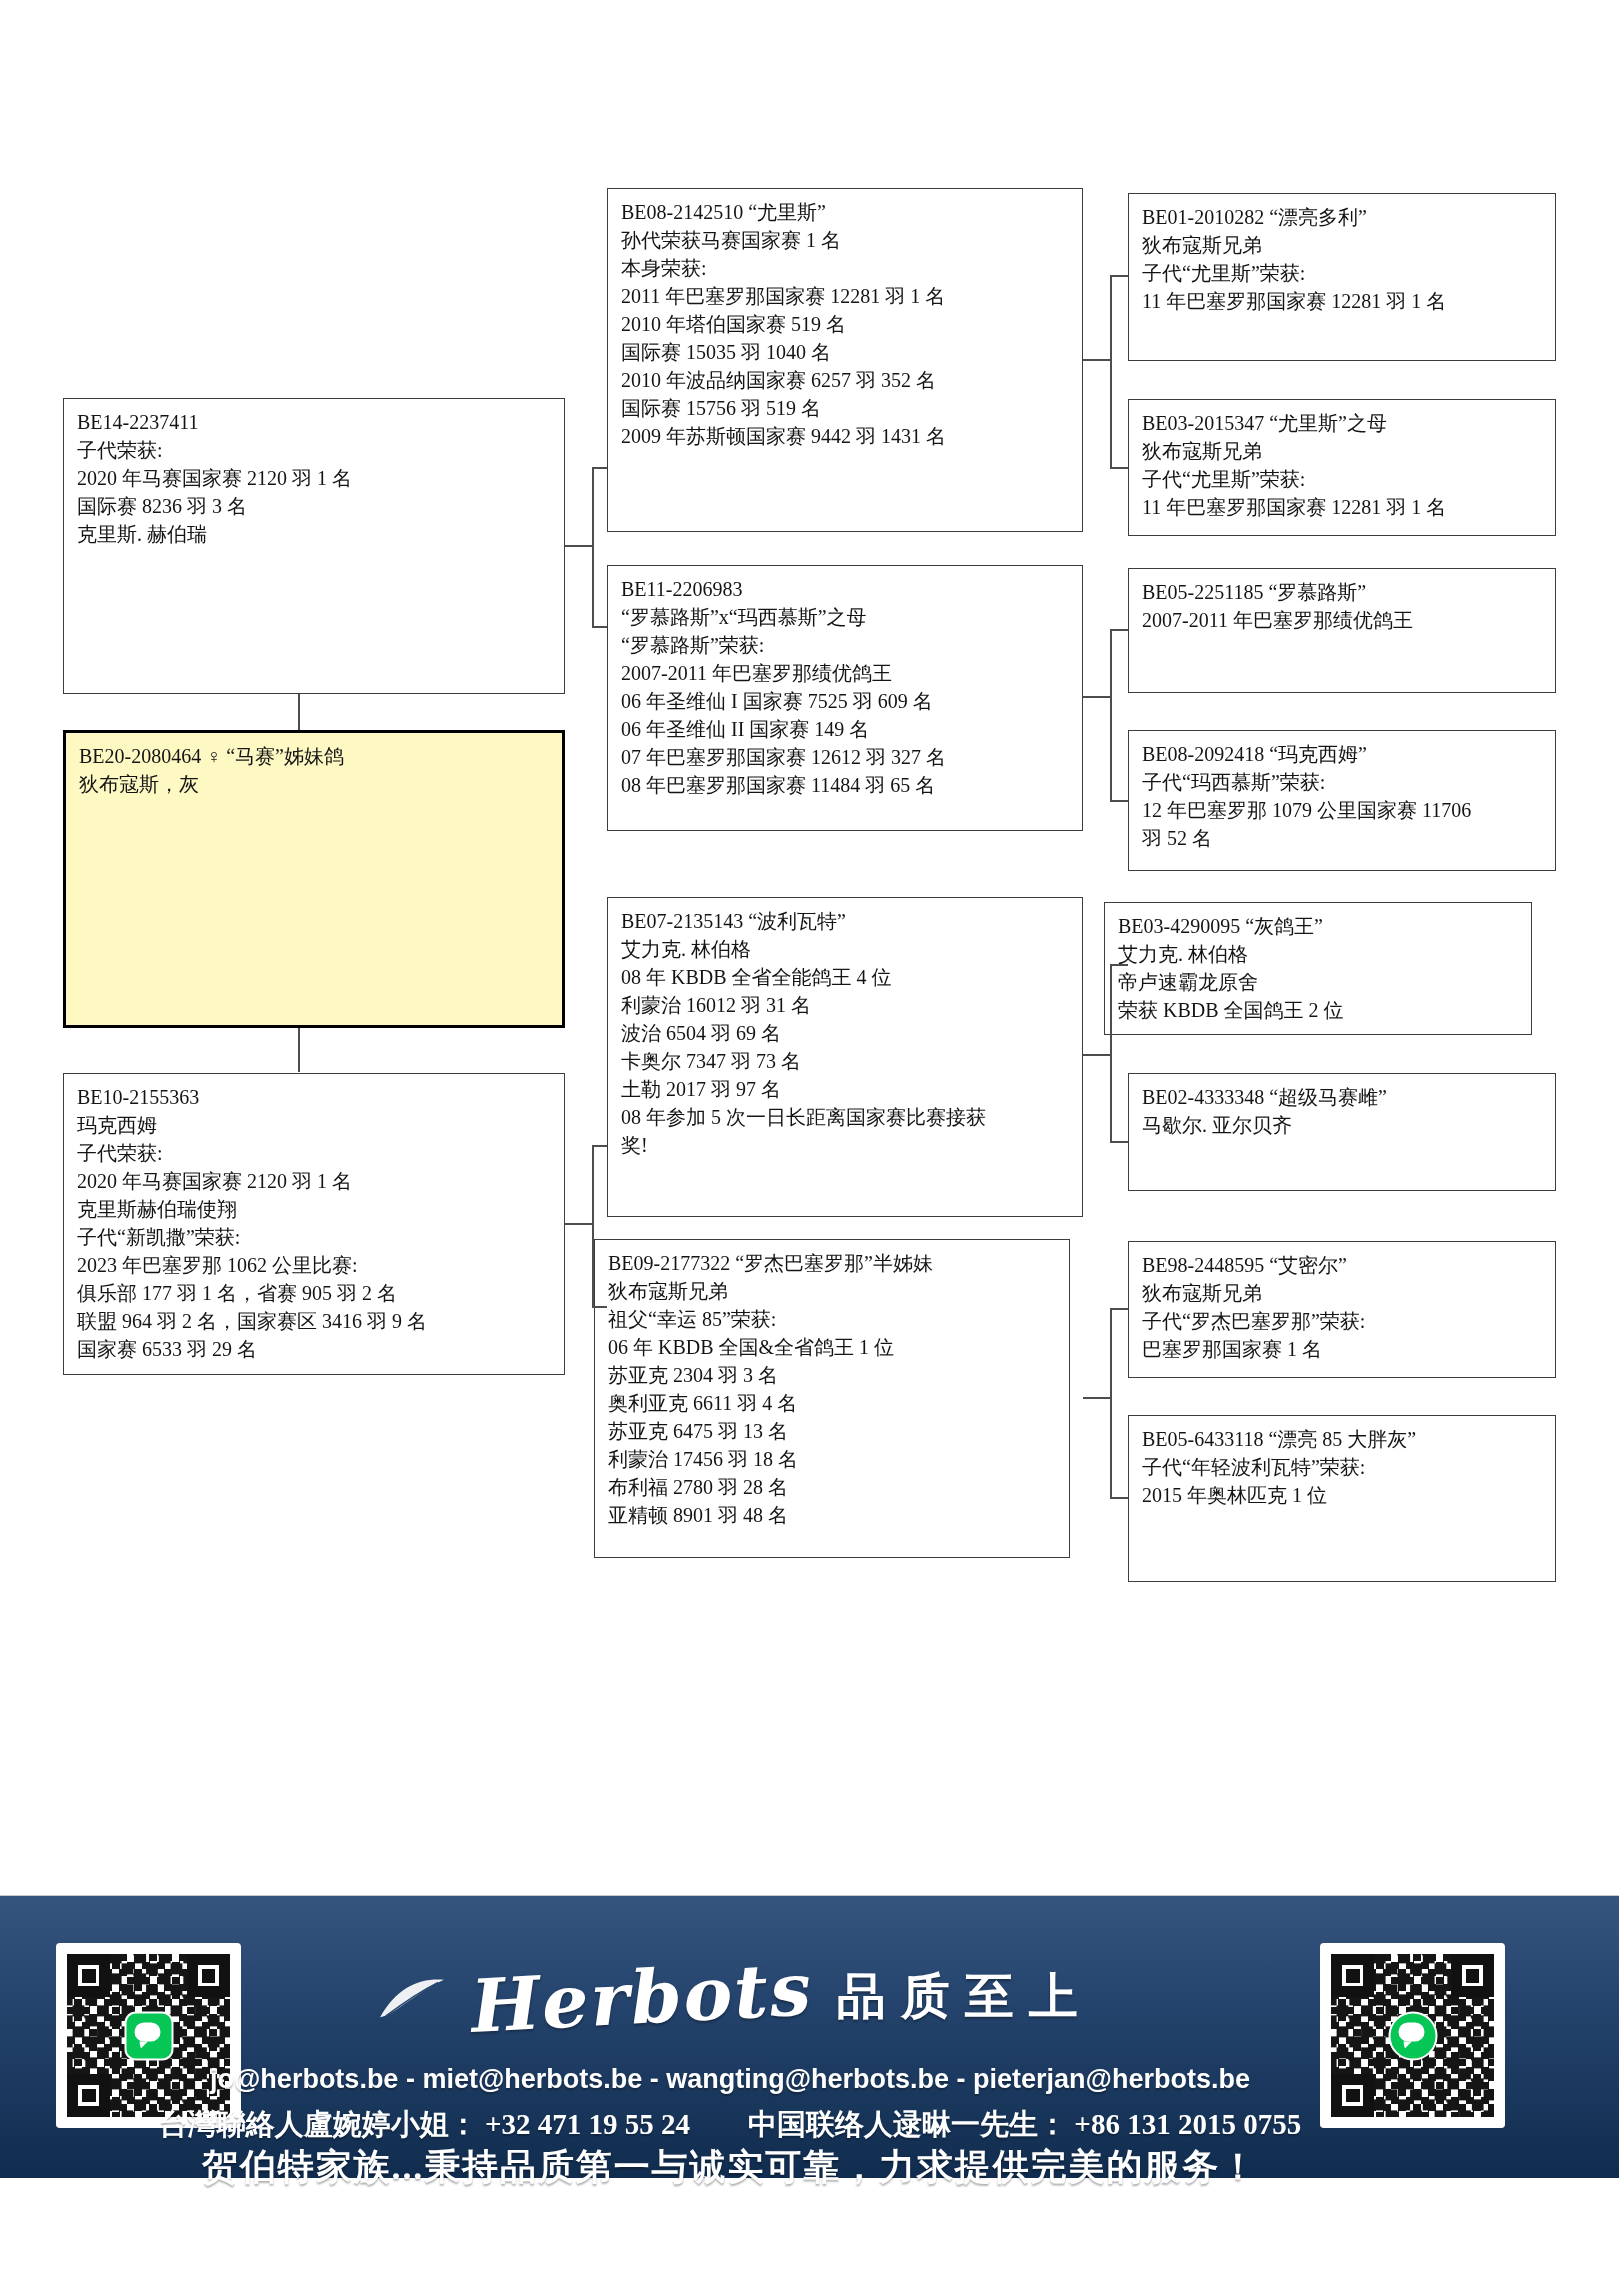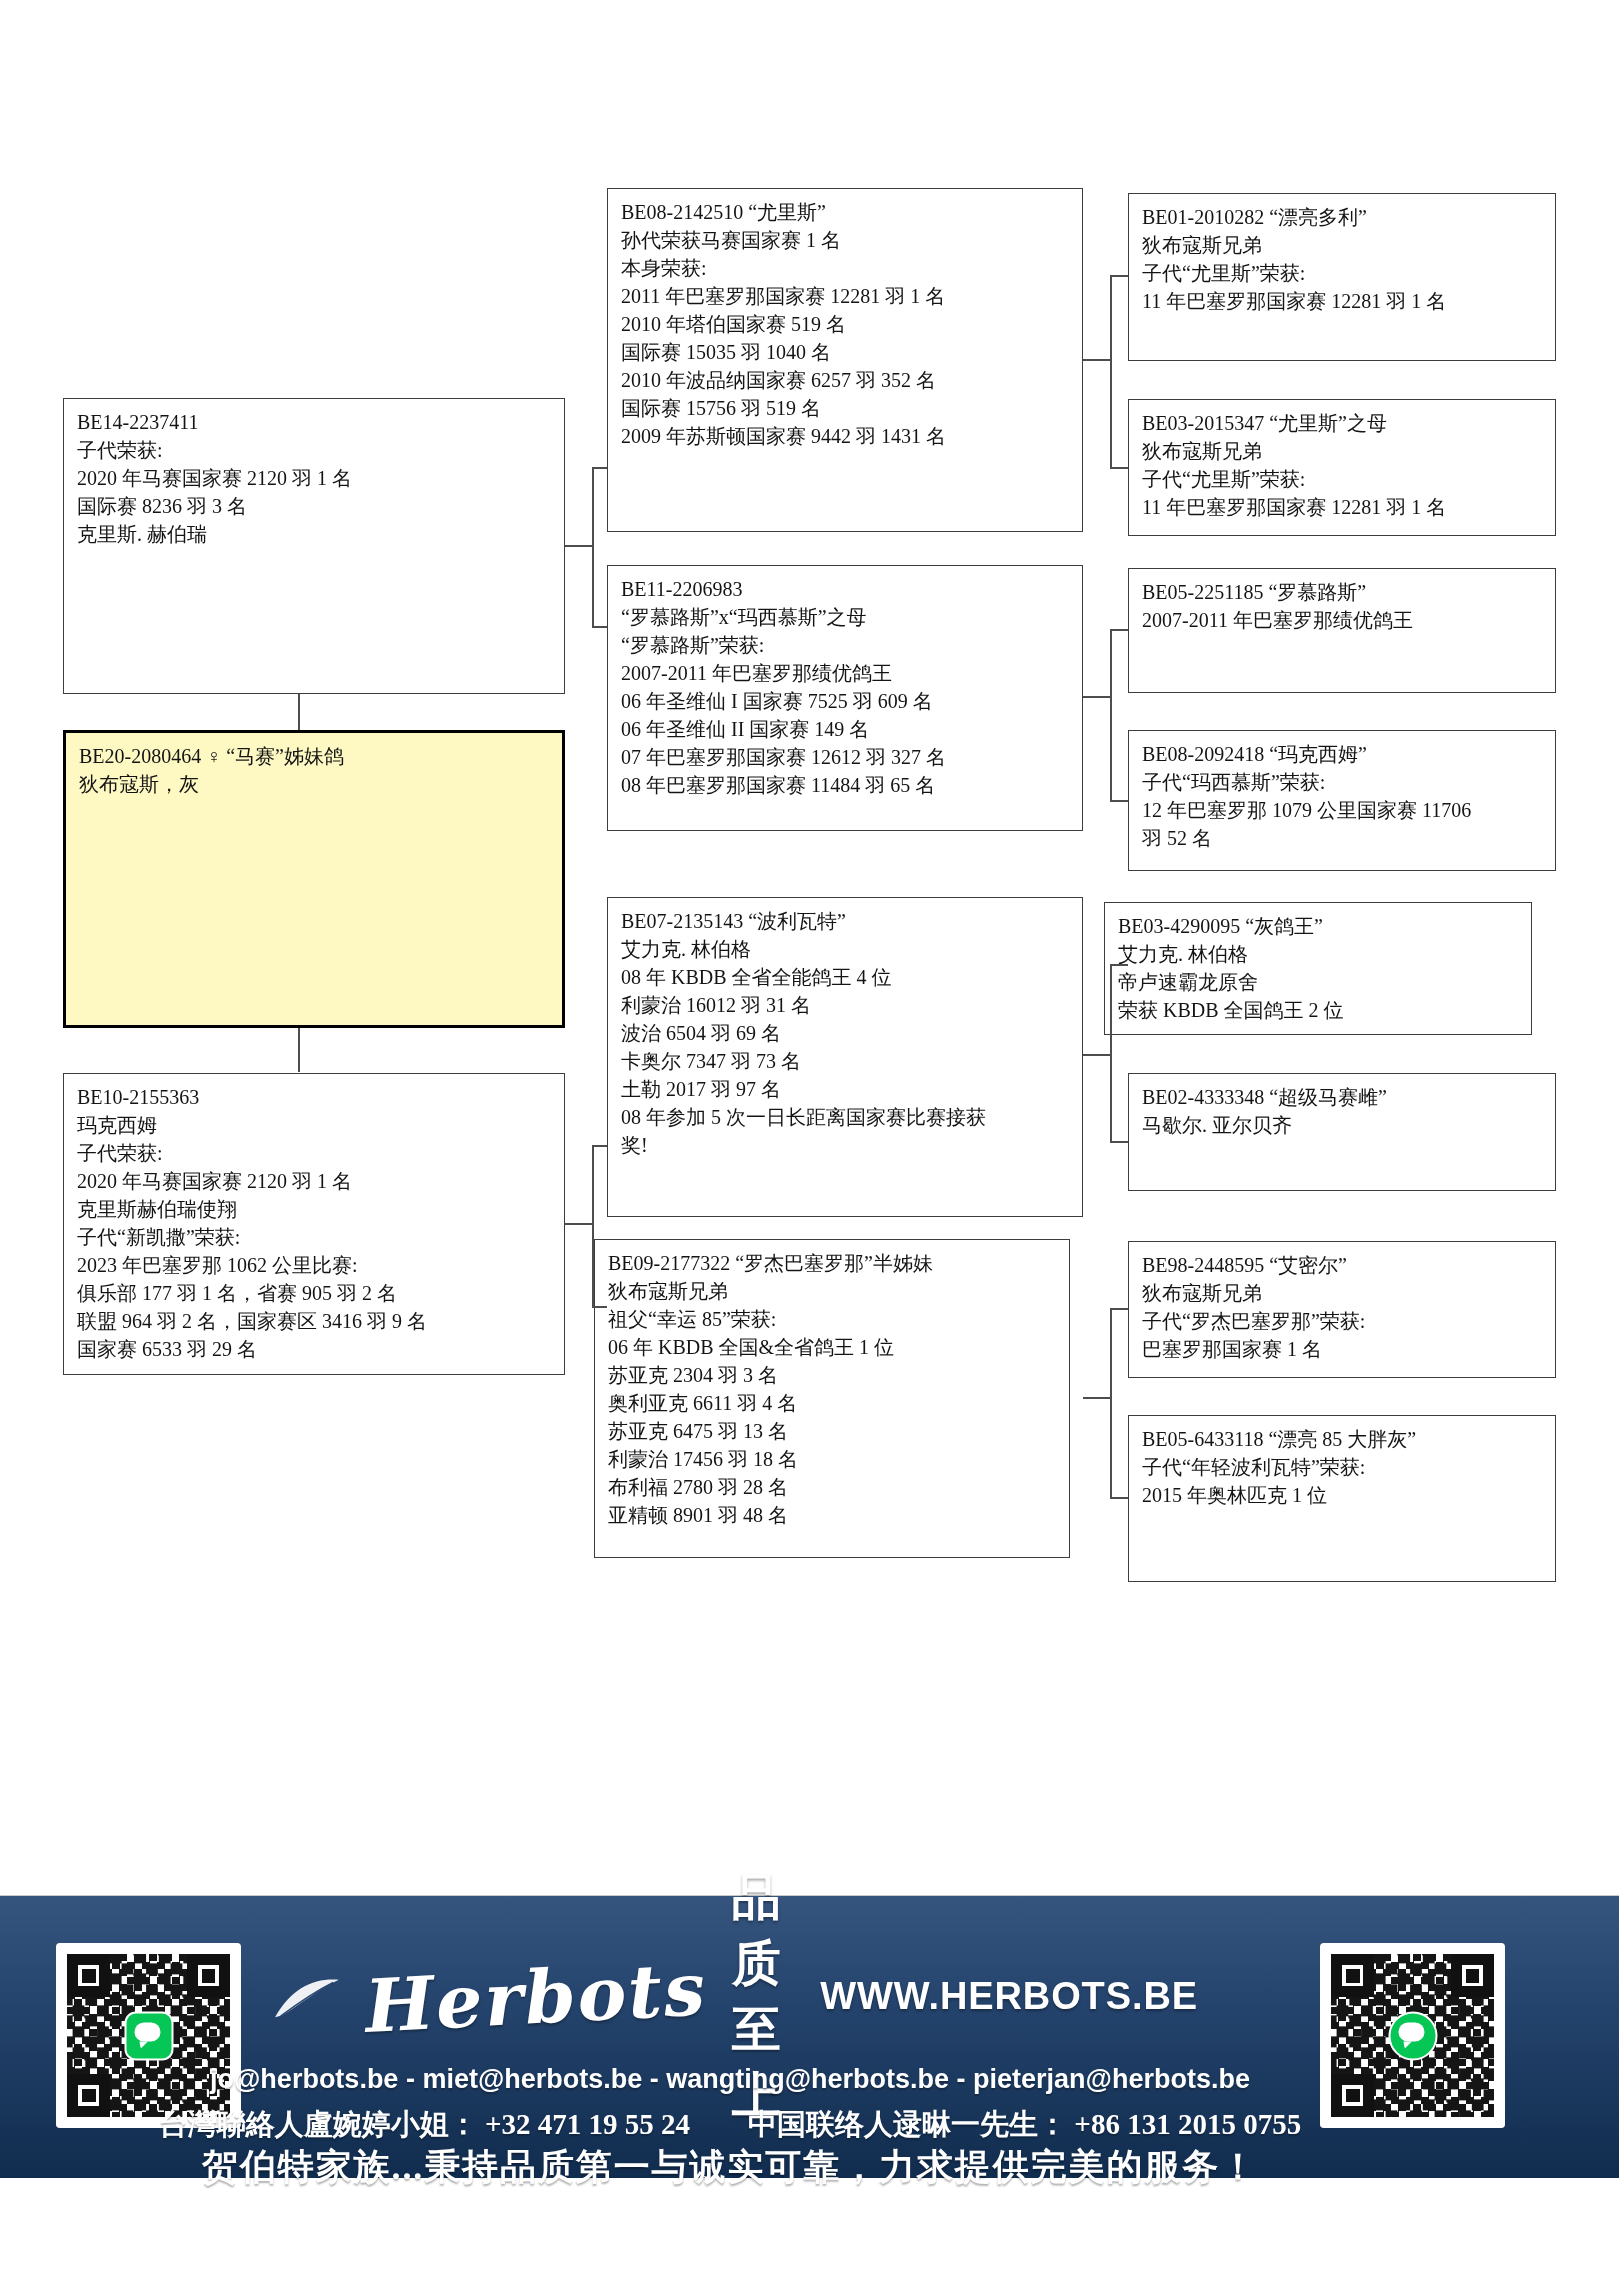--- a/index.html
+++ b/index.html
@@ -221,19 +221,18 @@
 
 </div>
 
 <div class="brandrow">
   <svg class="feather" viewBox="0 0 74 48">
     <path d="M4 46 C 22 14, 46 4, 72 6 C 50 16, 34 30, 12 44 Z" fill="#ffffff" opacity="0.92"></path>
     <path d="M10 45 C 30 30, 48 18, 66 9" stroke="#24436c" stroke-width="1.6" fill="none"></path>
   </svg>
   <span class="brand-script">Herbots</span>
   <span class="brand-slogan">品质至上</span>
-  <span class="brand-web">WWW.HERBOTS.BE</span>
 </div>
 
 <div class="f-line f-emails">jo@herbots.be - miet@herbots.be - wangting@herbots.be - pieterjan@herbots.be</div>
 <div class="f-line f-contacts">台灣聯絡人盧婉婷小姐： +32 471 19 55 24　　中国联络人逯晽一先生： +86 131 2015 0755</div>
 <div class="f-line f-tagline">贺伯特家族...秉持品质第一与诚实可靠，力求提供完美的服务！</div>
 
 
 </body></html>

